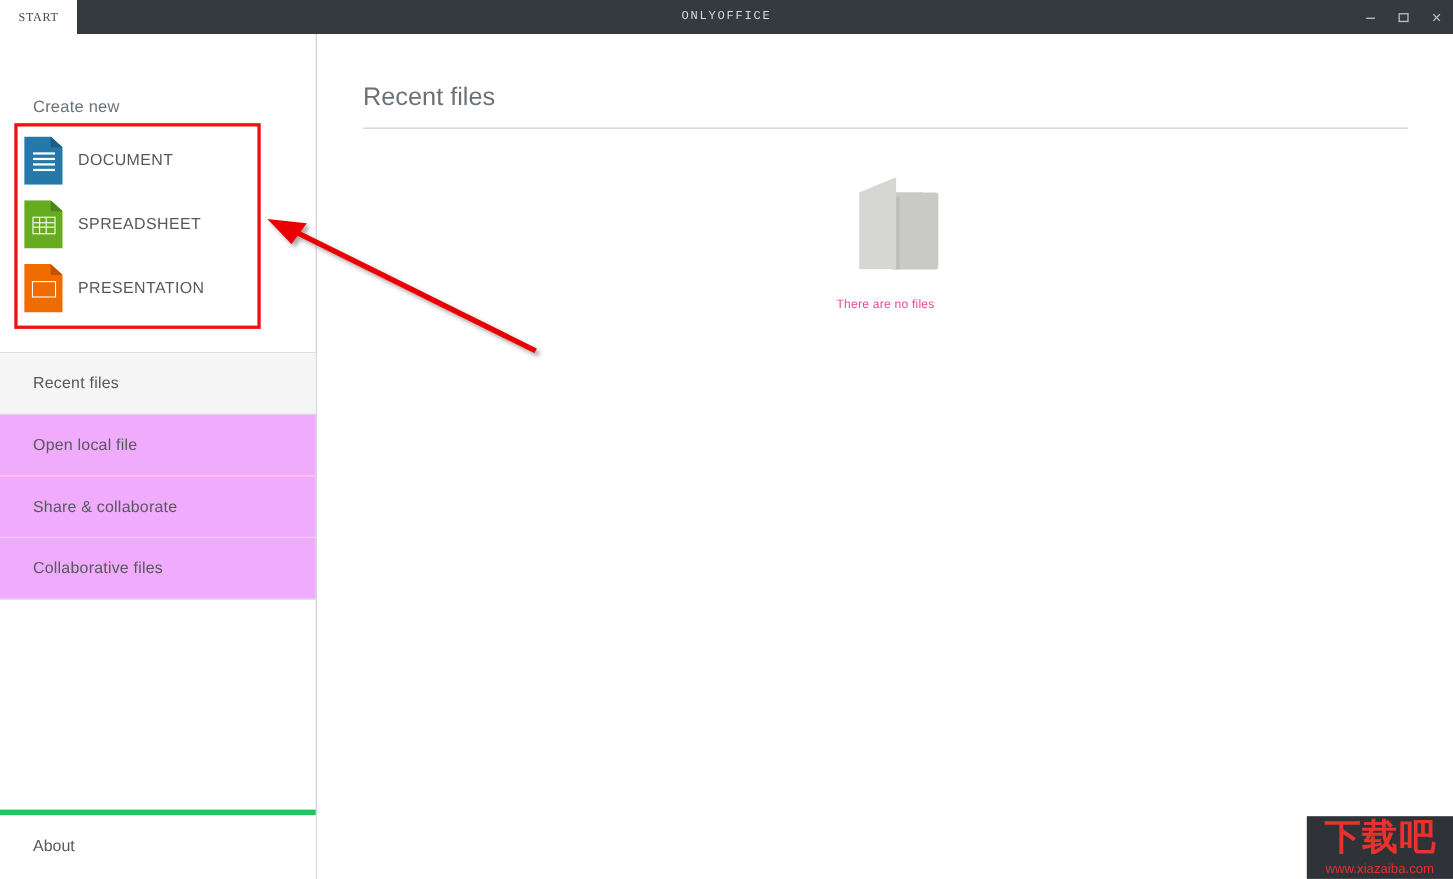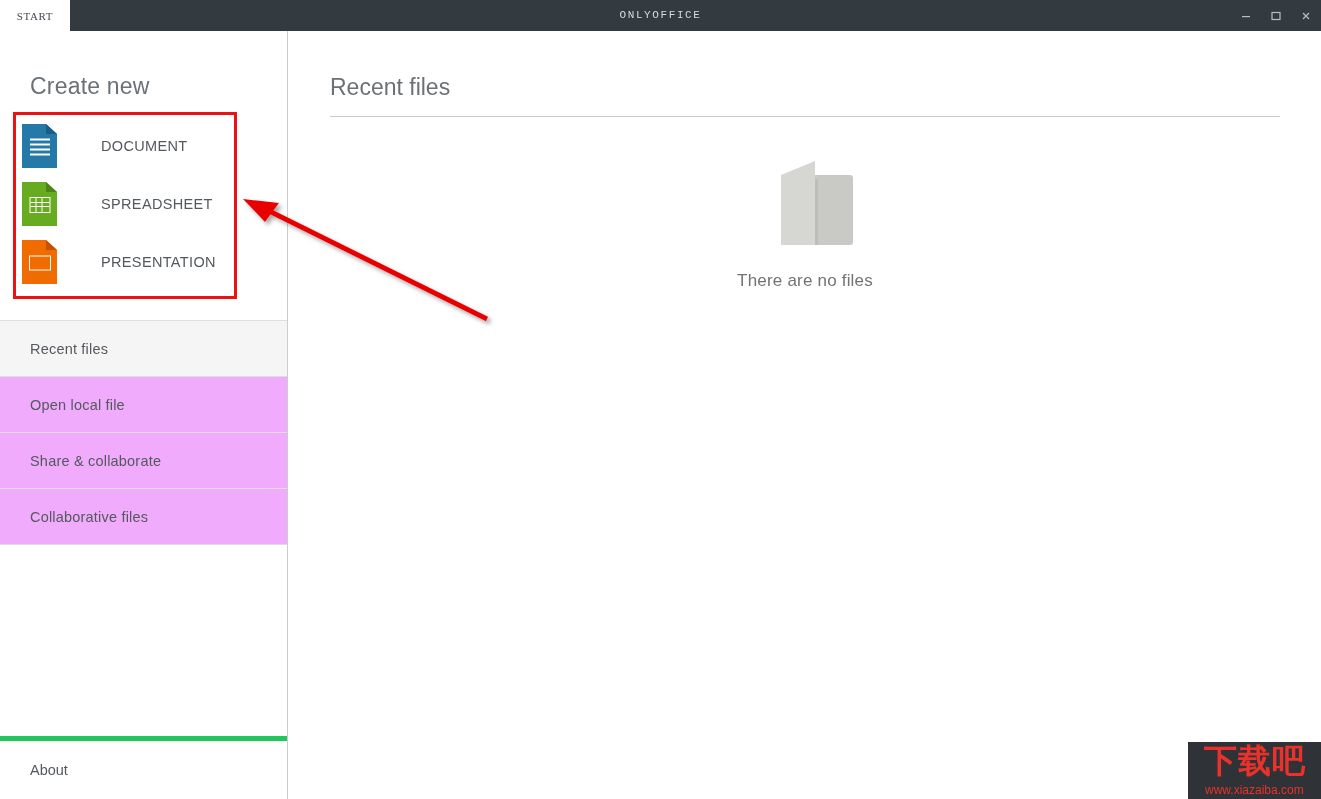--- a/index.html
+++ b/index.html
@@ -76,43 +76,43 @@
   .sidebar {
     position: absolute;
     top: 31px; left: 0;
     width: 288px;
     height: 768px;
     background: #ffffff;
     border-right: 1px solid #c9ccd0;
   }
   .create-new-title {
     position: absolute;
-    top: 42px;
+    top: 58px;
     left: 30px;
-    font-size: 23px;
+    font-size: 15px;
     color: #6a7178;
     font-weight: normal;
     letter-spacing: 0.2px;
     text-align: center;
   }
 
   .create-list {
     position: absolute;
     top: 86px;
     left: 22px;
     width: 214px;
   }
   .create-item {
     display: flex;
     align-items: center;
     height: 58px;
     cursor: pointer;
   }
   .create-item .label {
-    margin-left: 44px;
+    margin-left: 14px;
     font-size: 14.5px;
     color: #55595e;
     letter-spacing: 0.35px;
   }
 
   
   .fileicon {
     position: relative;
     width: 35px;
     height: 44px;
@@ -280,22 +280,22 @@
   .folder .spine {
     position: absolute;
     left: 32px;
     top: 18px;
     width: 5px;
     height: 66px;
     background: #bdbdba;
   }
   .empty-text {
     margin-top: 26px;
-    font-size: 17px;
-    color: #737373;
+    font-size: 11px;
+    color: #ec4899;
     letter-spacing: 0.2px;
   }
 
   
   .arrow-layer {
     position: absolute;
     left: 0; top: 0;
     width: 1321px;
     height: 799px;
     pointer-events: none;

